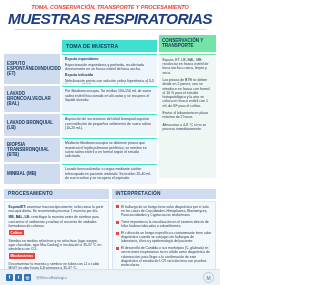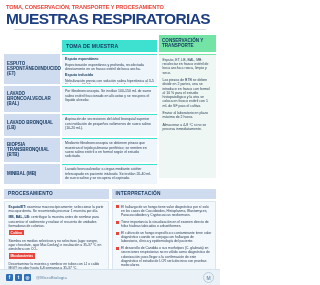--- a/index.html
+++ b/index.html
@@ -7,22 +7,23 @@
     width: 220px; height: 285px;
     font-family: "Liberation Sans", sans-serif;
     background: #ffffff;
     overflow: hidden;
   }
   .page { position: relative; width: 220px; height: 285px; background: #ffffff; }
 
   
   .header {
     padding: 4px 6px 2px 6px;
-    text-align: left;
+    text-align: center;
     background: #ffffff;
+    font-style: italic;
   }
   .kicker {
     font-size: 5.6px;
     font-weight: bold;
     letter-spacing: -0.1px;
     color: #e8453c;
     text-transform: uppercase;
     line-height: 7px;
     white-space: nowrap;
   }

